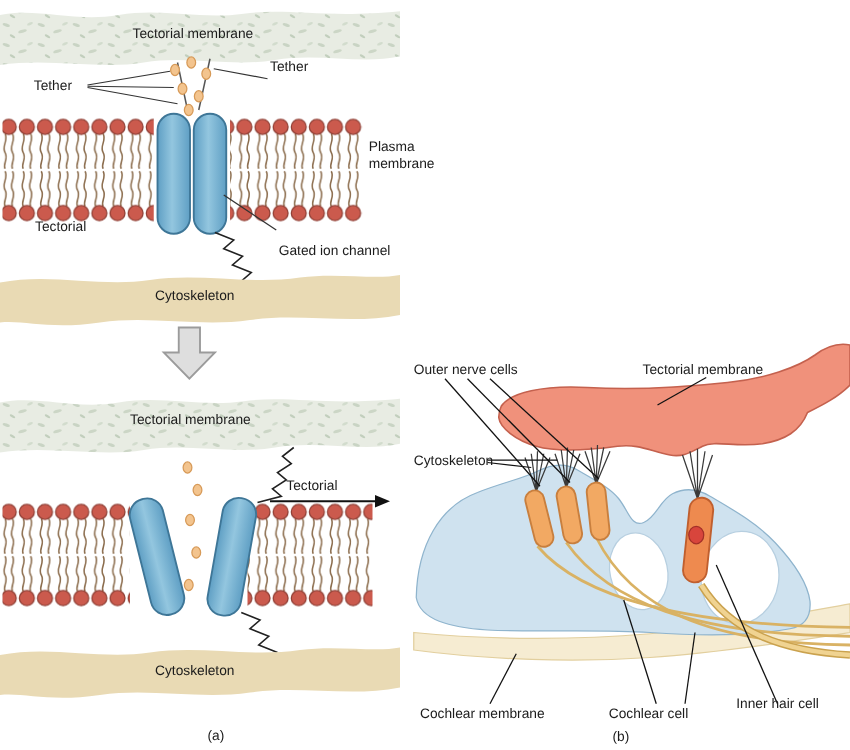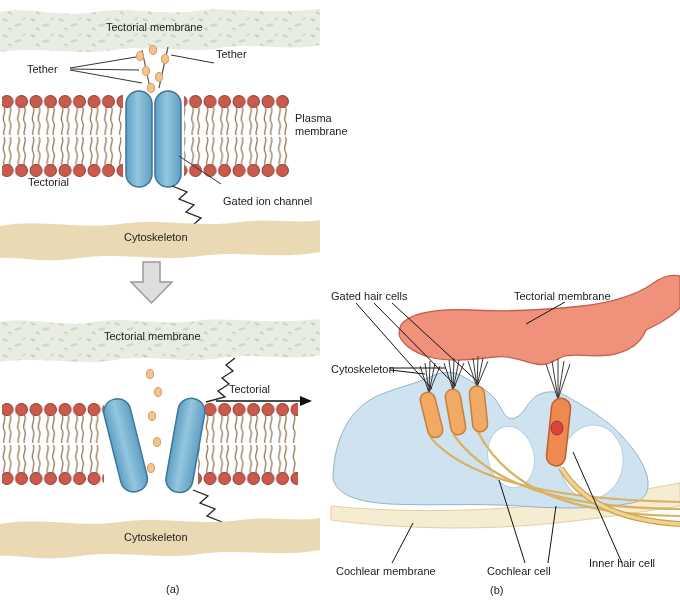--- a/index.html
+++ b/index.html
@@ -194,21 +194,21 @@
 <div class="lbl wrap" style="left:295px;top:112px;width:62px">Plasma membrane</div>
 <div class="lbl" style="left:28px;top:176px">Tectorial</div>
 <div class="lbl" style="left:223px;top:195px">Gated ion channel</div>
 <div class="lbl" style="left:124px;top:231px">Cytoskeleton</div>
 
 <div class="lbl" style="left:104px;top:330px">Tectorial membrane</div>
 <div class="lbl" style="left:229px;top:383px">Tectorial</div>
 <div class="lbl" style="left:124px;top:531px">Cytoskeleton</div>
 <div class="lbl cap" style="left:166px;top:583px">(a)</div>
 
-<div class="lbl" style="left:331px;top:290px">Gated hair cells</div>
+<div class="lbl" style="left:331px;top:290px">Outer nerve cells</div>
 <div class="lbl" style="left:514px;top:290px">Tectorial membrane</div>
 <div class="lbl" style="left:331px;top:363px">Cytoskeleton</div>
 <div class="lbl" style="left:336px;top:565px">Cochlear membrane</div>
 <div class="lbl" style="left:487px;top:565px">Cochlear cell</div>
 <div class="lbl" style="left:589px;top:557px">Inner hair cell</div>
 <div class="lbl cap" style="left:490px;top:584px">(b)</div>
 
 </div>
 
 </body></html>

